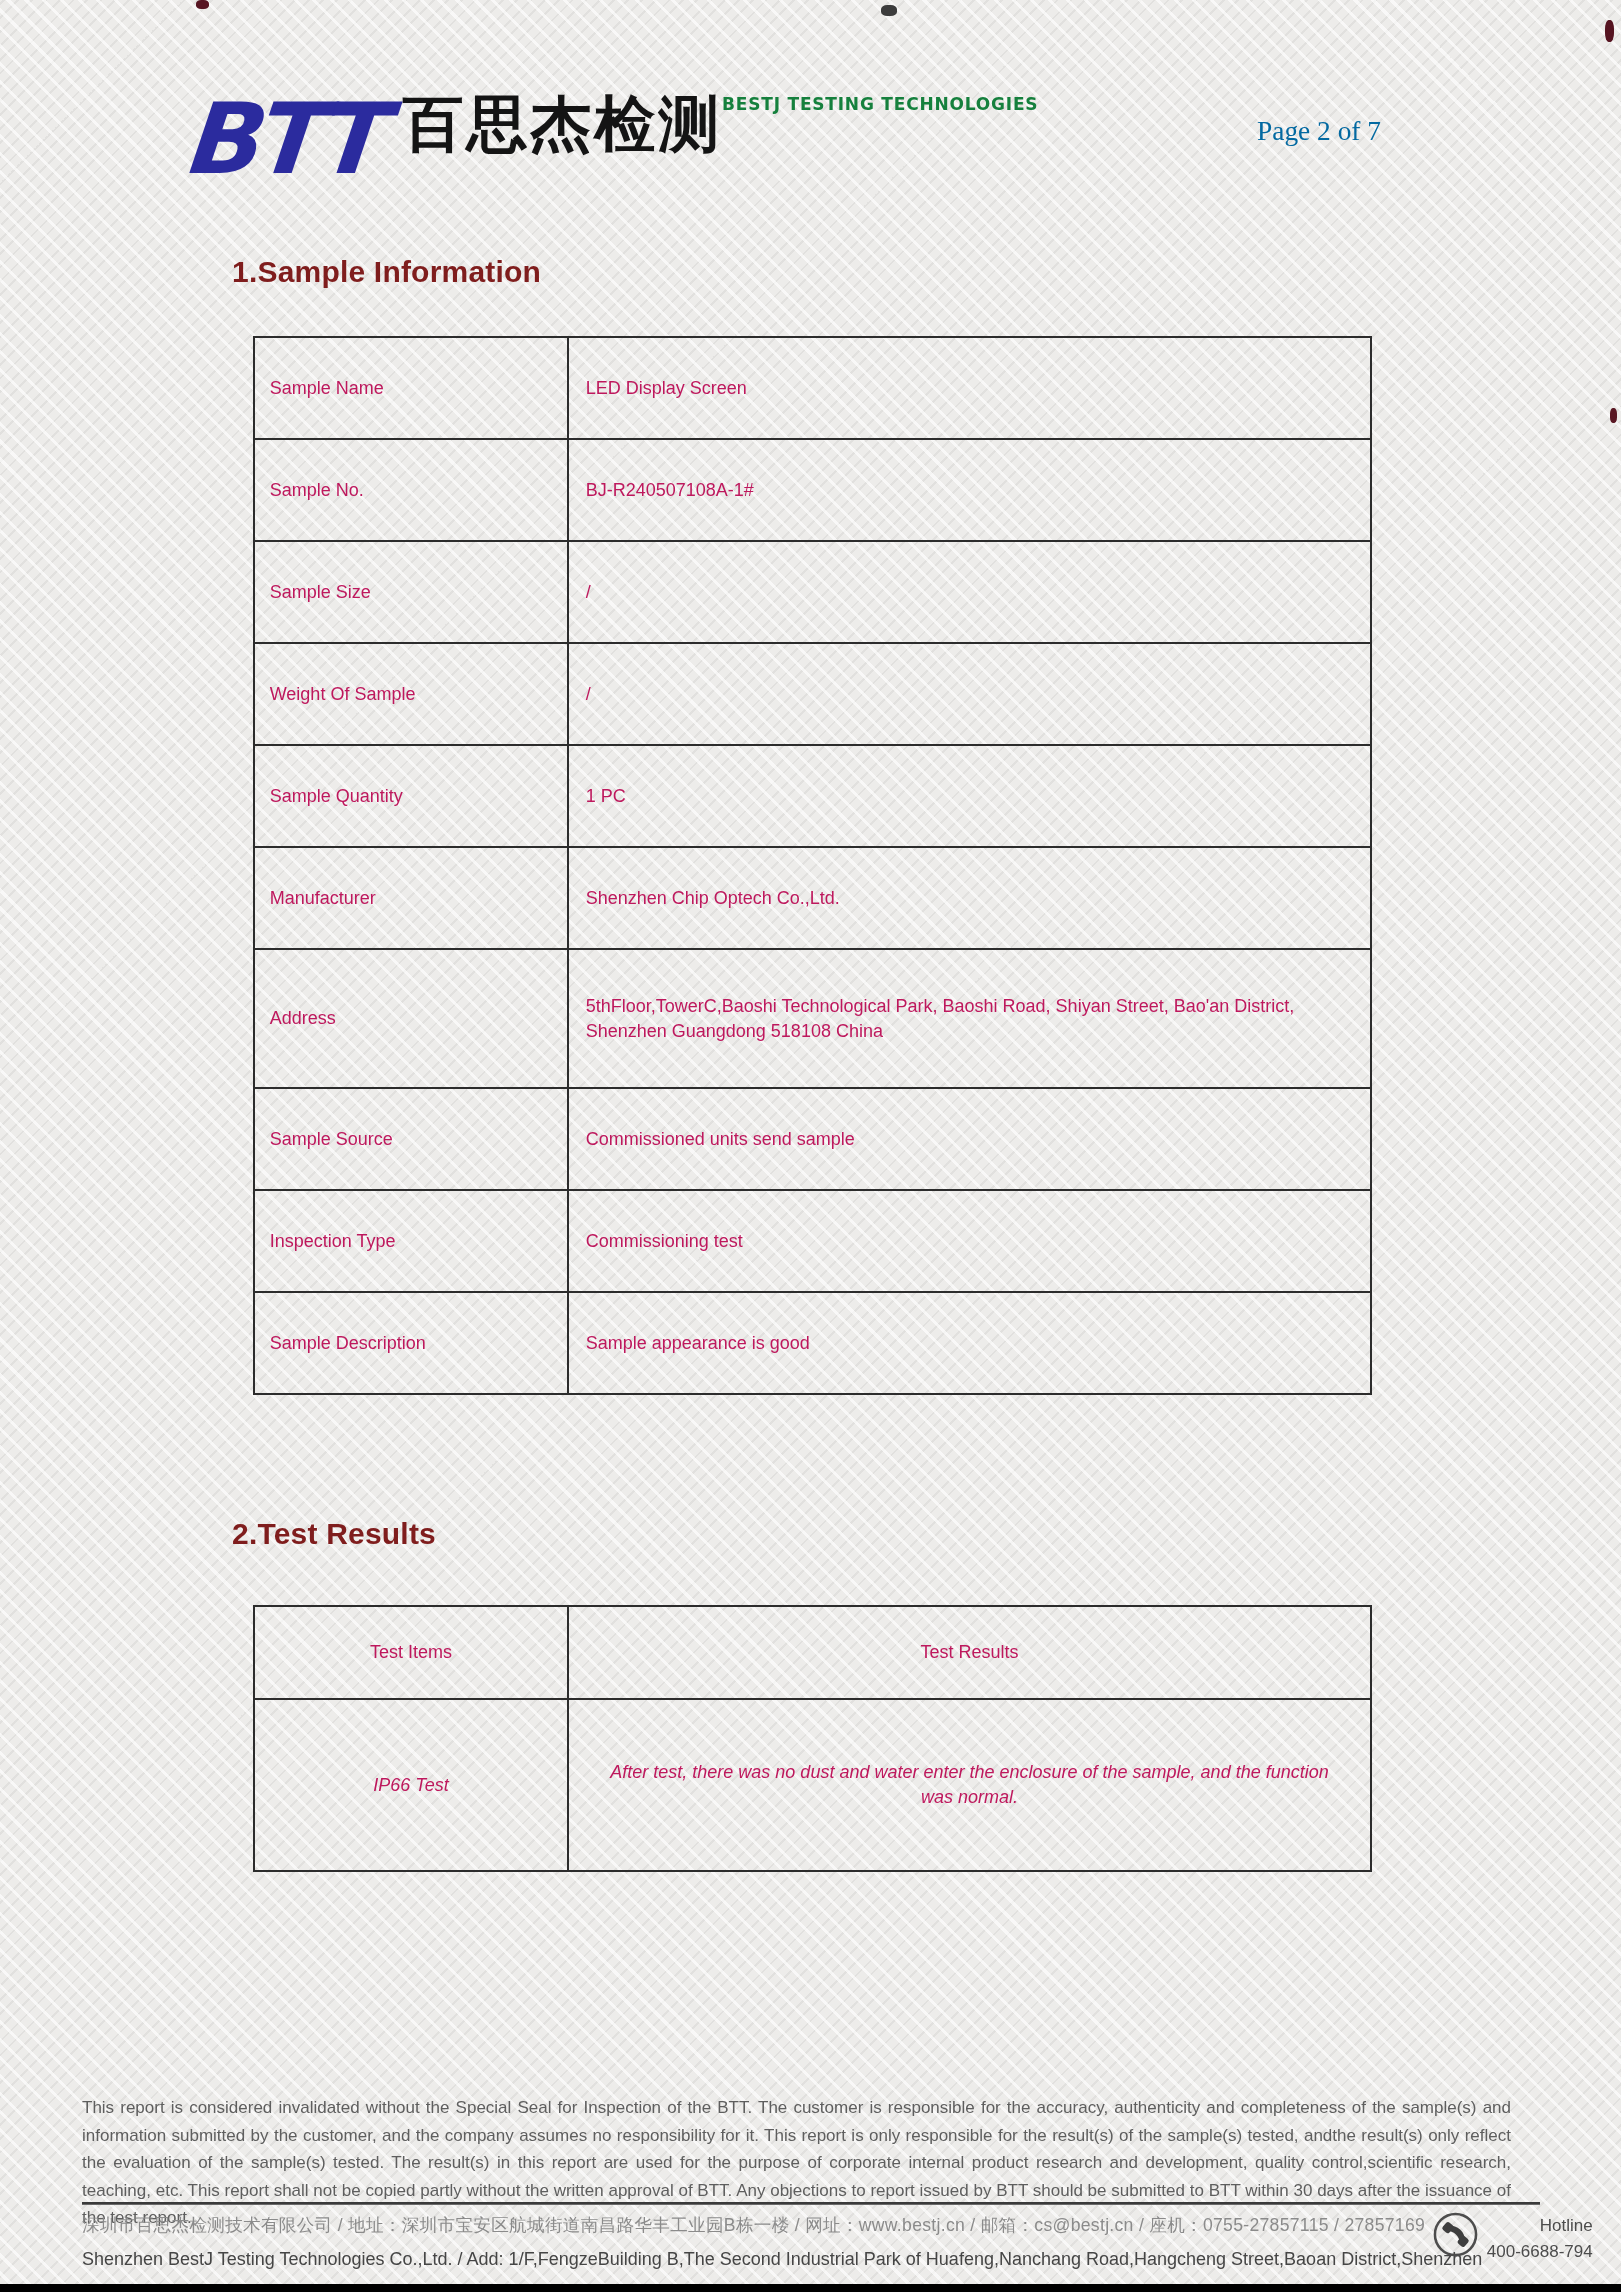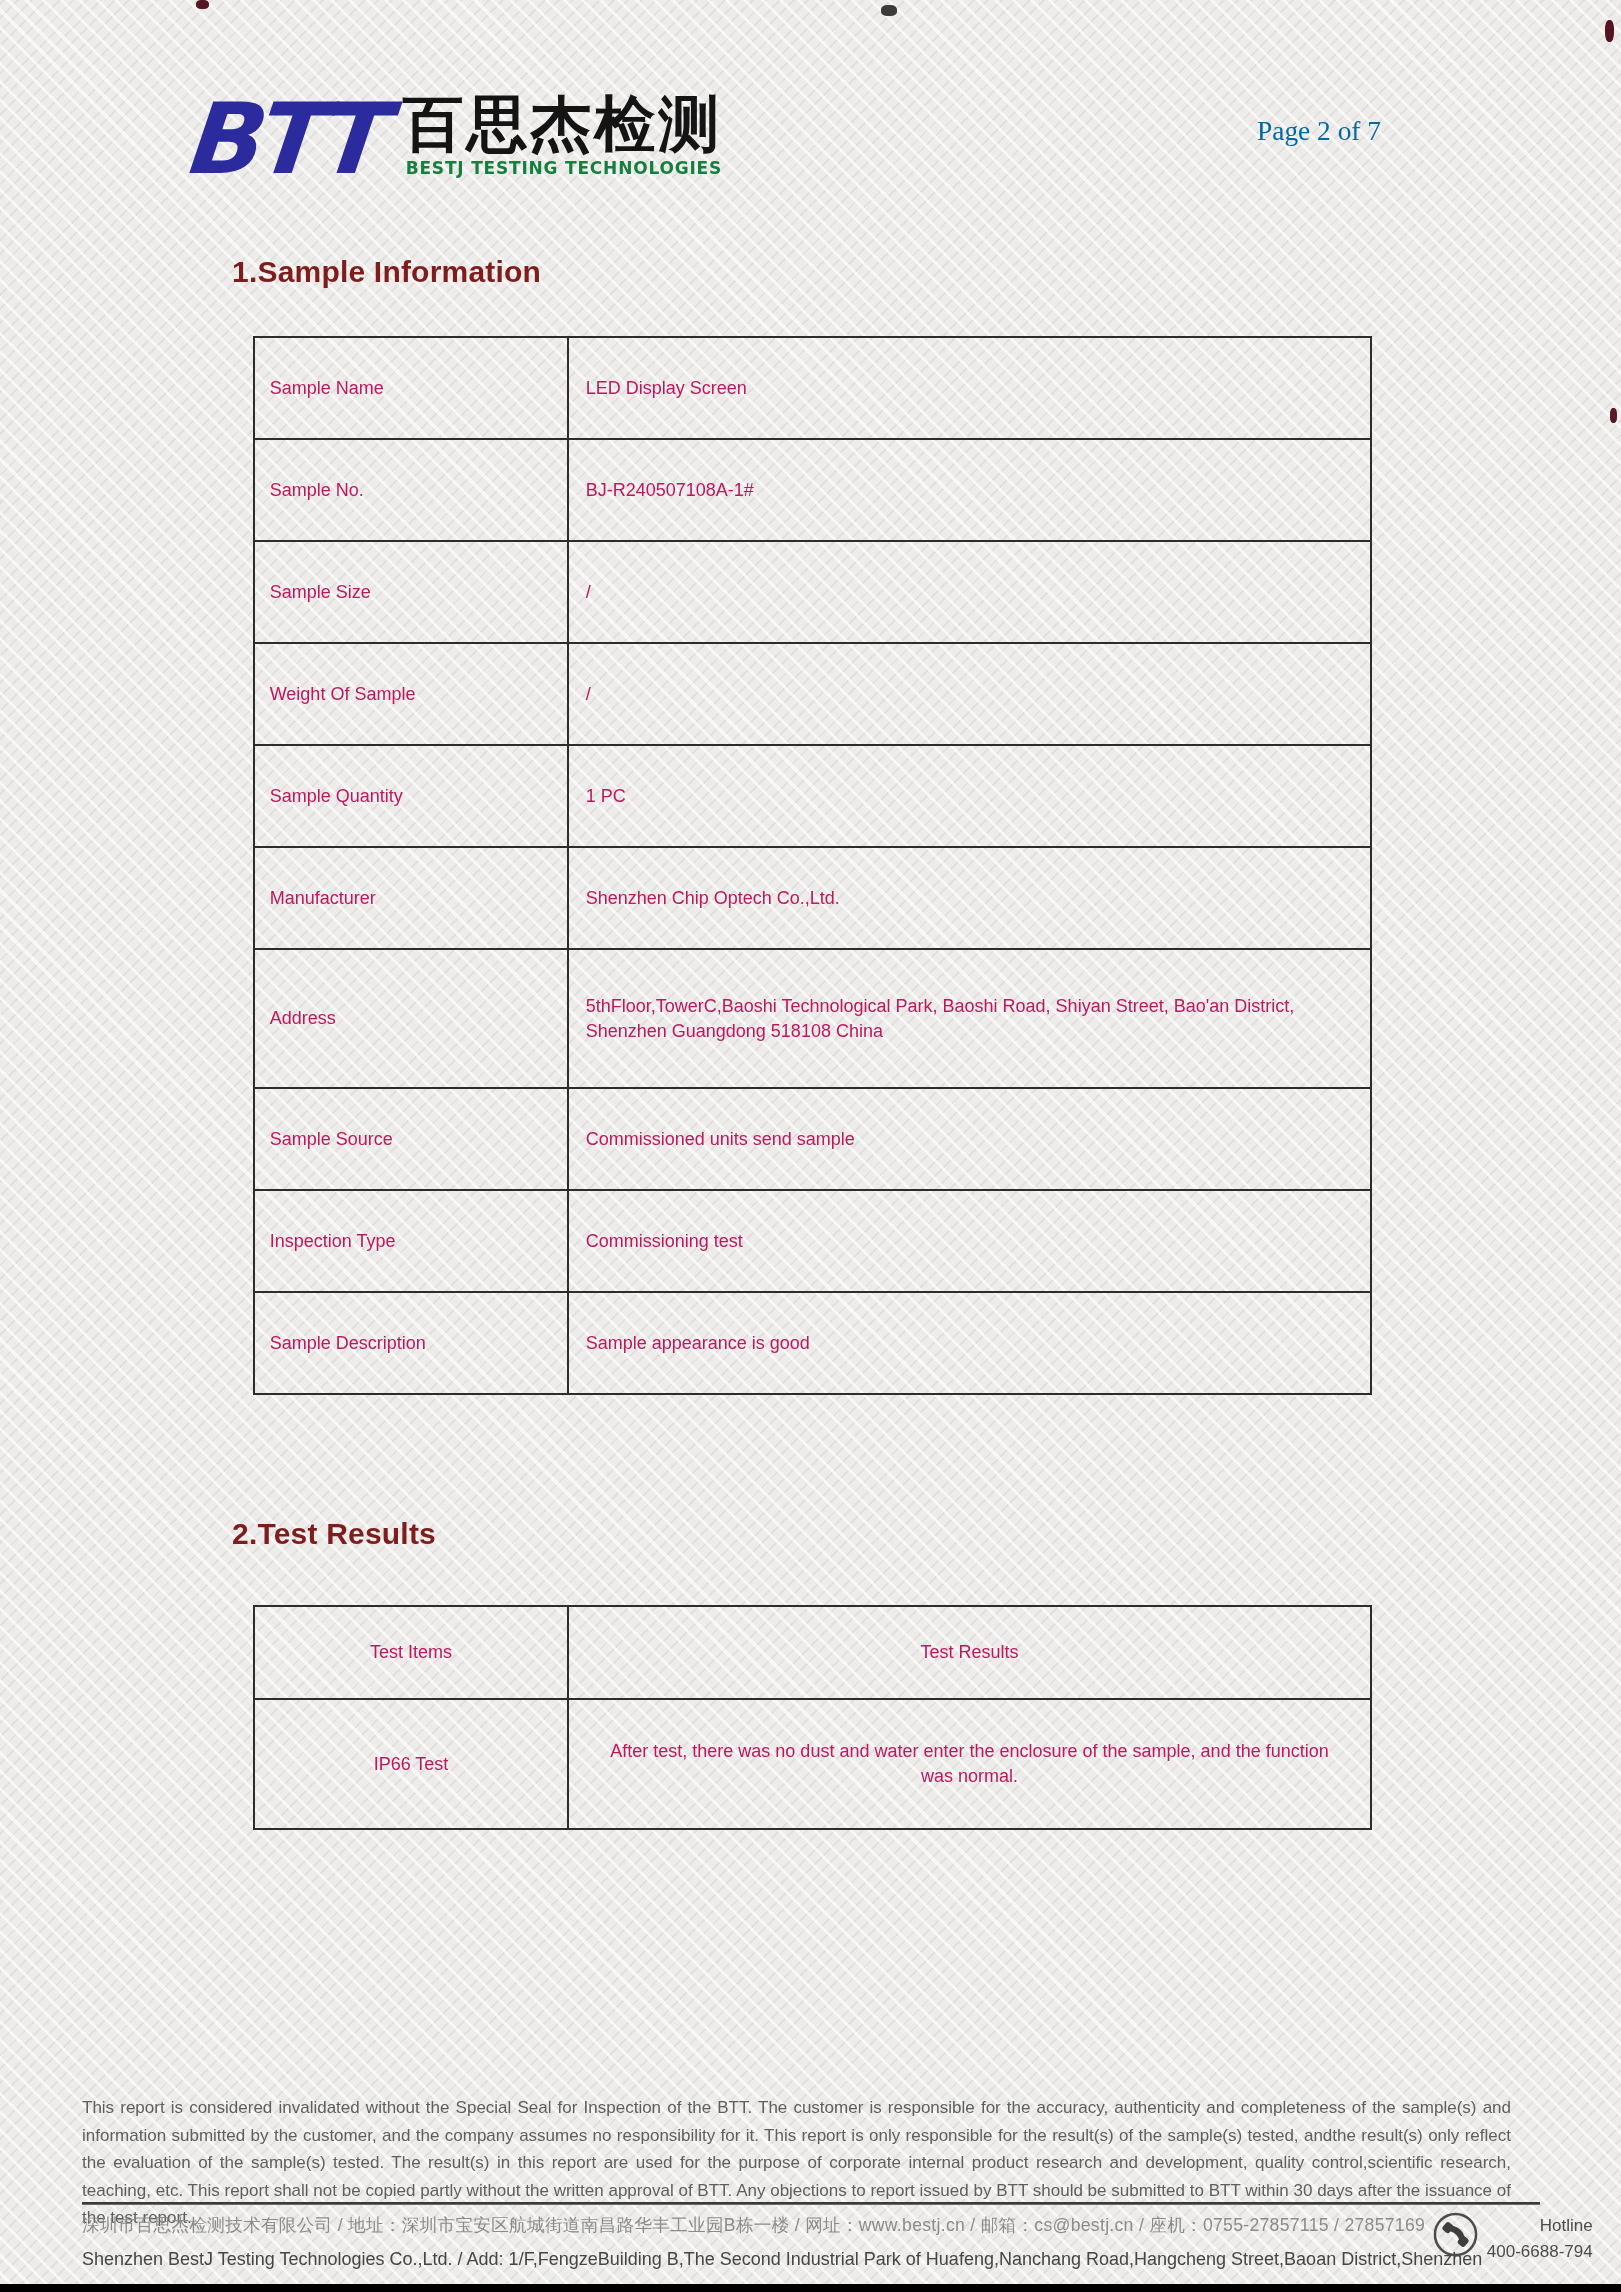--- a/index.html
+++ b/index.html
@@ -22,21 +22,21 @@
     font-family: "DejaVu Sans", sans-serif;
     font-style: italic;
     font-weight: bold;
     font-size: 98px;
     line-height: 0.96;
     letter-spacing: -5.9px;
     color: #2b2b9e;
     transform: skewX(-8deg);
     padding-right: 17.6px;
   }
-  .logo-right { display: flex; flex-direction: column; text-align: right; }
+  .logo-right { display: flex; flex-direction: row; }
   .logo-cn {
     font-family: "DejaVu Sans", sans-serif;
     font-weight: 900;
     font-size: 61px;
     line-height: 1.05;
     letter-spacing: 2.9px;
     color: #141414;
   }
   .logo-en {
     font-family: "DejaVu Sans", sans-serif;
@@ -82,21 +82,21 @@
   .sample-table { left: 253px; top: 336px; }
   .sample-table col.c1 { width: 314px; }
   .sample-table tr { height: 102px; }
   .sample-table tr.row-tall { height: 139px; }
   .sample-table td.lbl { padding-left: 14.7px; }
   .sample-table td.val { padding-left: 16.7px; padding-right: 14px; }
 
   .tests-table { left: 253px; top: 1605px; border-radius: 21px; }
   .tests-table col.c1 { width: 314px; }
   .tests-table tr.hdr { height: 93px; }
-  .tests-table tr.bdy { height: 130px; }
+  .tests-table tr.bdy { height: 172px; font-style: italic; }
   .tests-table th, .tests-table td { text-align: center; }
   .tests-table td.res { padding: 5.9px 27.4px; }
 
   
   .disclaimer {
     left: 82px; top: 2094px; width: 1429px;
     font-size: 17px;
     line-height: 1.62;
     color: #5e5e5e;
     text-align: justify;

